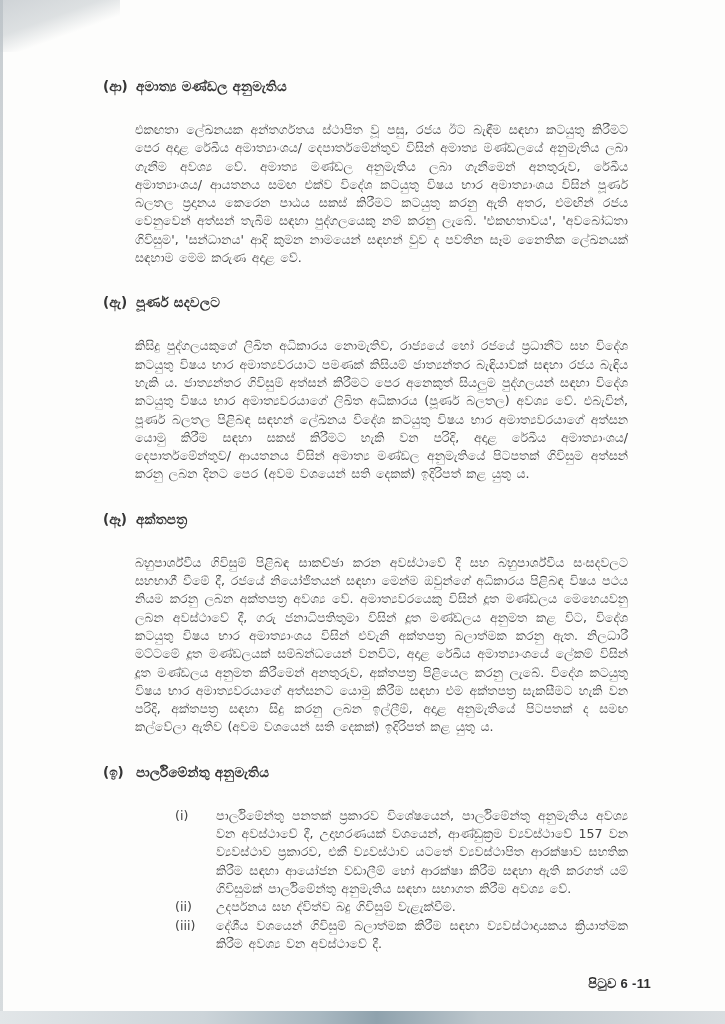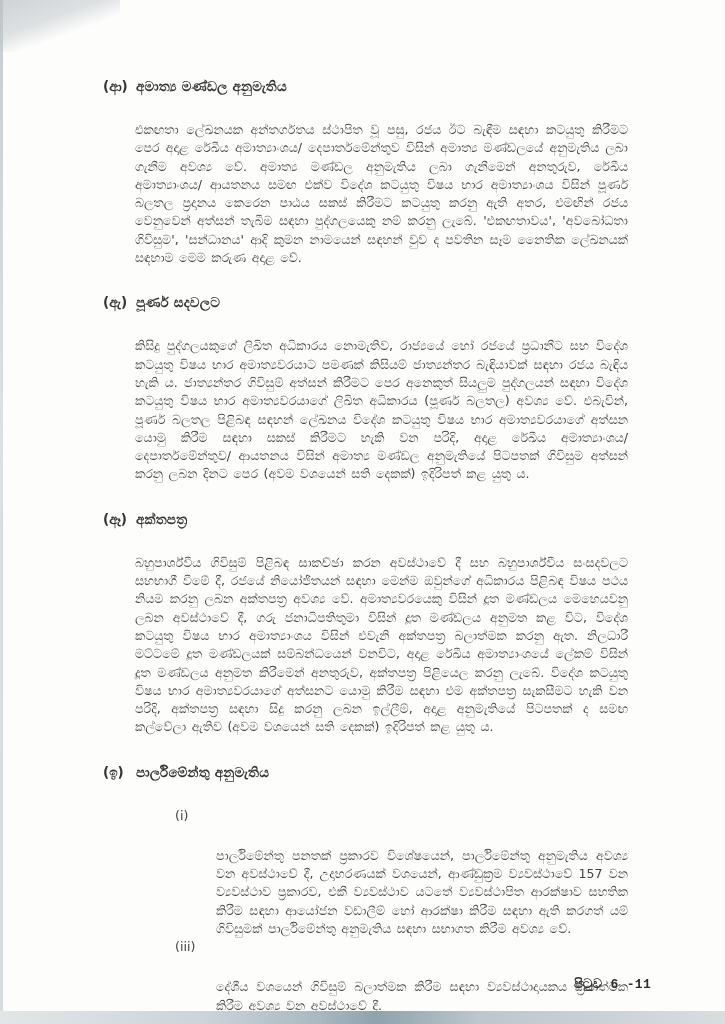--- a/index.html
+++ b/index.html
@@ -43,25 +43,25 @@
     font-size:12.6px; line-height:18.3px;
     text-align:justify; color:#434343;
     word-spacing:1.5px;
   }
   .num-list { margin:2px 97px 0 175px; }
   .num-item {
     display:flex; align-items:flex-start;
     font-size:12.6px; line-height:18.3px; color:#434343;
   }
   .num-item .li-marker { flex:0 0 41px; width:41px; }
-  .num-item .li-text { flex:1; text-align:justify; word-spacing:1.5px;margin-top:40px; }
+  .num-item .li-text { flex:1; text-align:justify; word-spacing:1.5px; }
   .footer {
     position:absolute; right:74px; bottom:32px;
     font-size:13px; font-weight:bold; color:#2e2e2e;
-    font-family:Liberation Mono, monospace;
+    font-family:Liberation Sans, sans-serif;
     letter-spacing:.3px;
   }
 </style>
 </head>
 <body>
 
 <div class="page">
 
   <div class="scan-corner"></div>
   <div class="scan-left-edge"></div>
@@ -90,20 +90,24 @@
       <span class="marker">(ඉ)</span>
       <span class="title">පාර්ලිමේන්තු අනුමැතිය</span>
     </div>
 
     <div class="num-list">
       <div class="num-item">
         <span class="li-marker">(i)</span>
         <span class="li-text">පාර්ලිමේන්තු පනතක් ප්‍රකාරව විශේෂයෙන්, පාර්ලිමේන්තු අනුමැතිය අවශ්‍ය වන අවස්ථාවේ දී, උදාහරණයක් වශයෙන්, ආණ්ඩුක්‍රම ව්‍යවස්ථාවේ 157 වන ව්‍යවස්ථාව ප්‍රකාරව, එකී ව්‍යවස්ථාව යටතේ ව්‍යවස්ථාපිත ආරක්ෂාව සහතික කිරීම සඳහා ආයෝජන වඩාලීම් හෝ ආරක්ෂා කිරීම සඳහා ඇති කරගත් යම් ගිවිසුමක් පාර්ලිමේන්තු අනුමැතිය සඳහා සභාගත කිරීම අවශ්‍ය වේ.</span>
       </div>
       <div class="num-item">
+        <span class="li-marker">(ii)</span>
+        <span class="li-text">උදර්පනය සහ ද්විත්ව බදු ගිවිසුම් වැළැක්වීම.</span>
+      </div>
+      <div class="num-item">
         <span class="li-marker">(iii)</span>
         <span class="li-text">දේශීය වශයෙන් ගිවිසුම් බලාත්මක කිරීම සඳහා ව්‍යවස්ථාදායකය ක්‍රියාත්මක කිරීම අවශ්‍ය වන අවස්ථාවේ දී.</span>
       </div>
 
     </div>
 
   </div>
 
   <div class="footer">පිටුව 6 -11</div>
 

